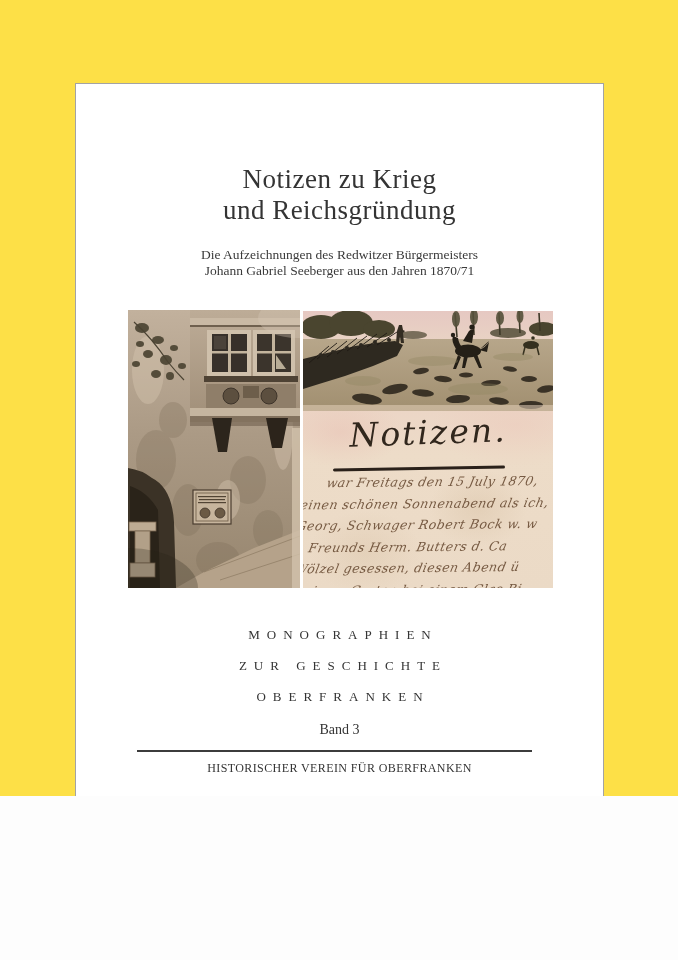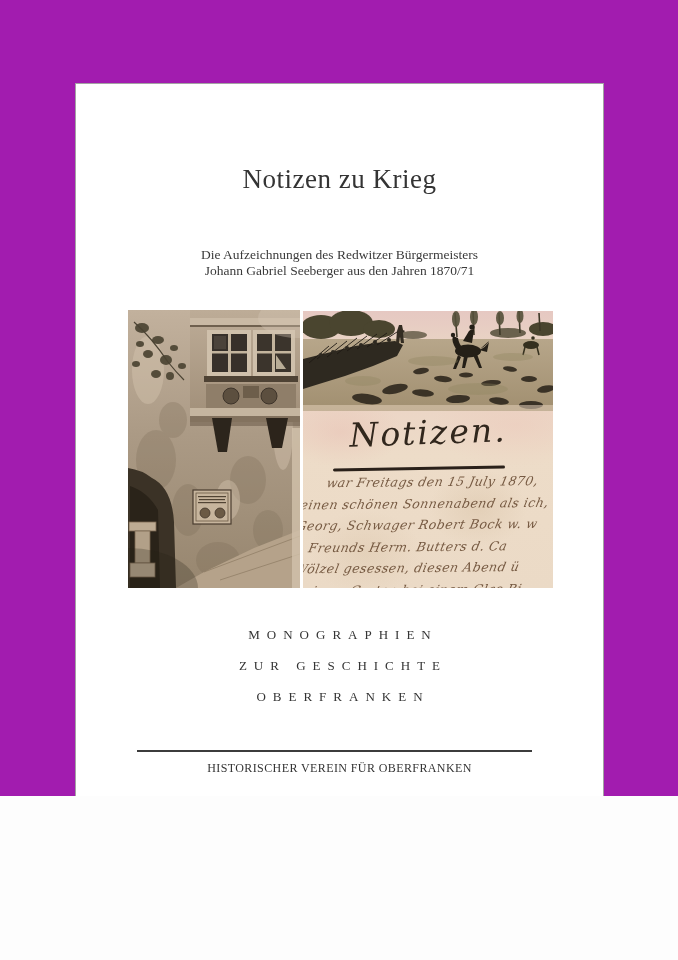--- a/index.html
+++ b/index.html
@@ -1,17 +1,17 @@
 <!DOCTYPE html>
 <html style="--page_border: #a3a3a3; --text: #343434; --manuscript_paper: #ecdbc7; --ink: #6d5038; --sky_pink: #e6c8c2; --sepia: #b3a28e;"><head>
 <meta charset="utf-8">
 <style>
   html,body{margin:0;padding:0;}
   body{width:678px;height:960px;background:#fdfdfd;font-family:"Liberation Serif","DejaVu Serif",serif;}
-  .canvas{position:relative;width:678px;height:796px;background:#a21caf;overflow:hidden;}
+  .canvas{position:relative;width:678px;height:796px;background:#fde047;overflow:hidden;}
   .page{position:absolute;left:75px;top:83px;width:527px;height:754px;background:#ffffff;
         border:1px solid var(--page_border,#a3a3a3);}
   .center-text{position:absolute;left:0;width:100%;text-align:center;color:var(--text,#343434);}
   .title{top:80px;font-size:27px;line-height:31px;letter-spacing:.5px;}
   .subtitle{top:163px;font-size:13.5px;line-height:15.5px;color:#3a3a3a;}
   .series{top:535px;font-size:13px;line-height:31px;letter-spacing:7px;}
   .series div{margin-right:-7px;}
   .volume{top:638px;font-size:14px;}
   .rule{position:absolute;top:666px;left:61px;width:395px;height:0;border-top:2px solid #3c3c3c;}
   .publisher{top:677px;font-size:12px;letter-spacing:.4px;}
@@ -44,20 +44,21 @@
   .hw-line:nth-child(6){margin-left:8px;}
 </style>
 </head>
 <body>
 
 <div class="canvas">
   <div class="page">
 
     <div class="center-text title">
       <div>Notizen zu Krieg</div>
+      <div>und Reichsgründung</div>
     </div>
 
     <div class="center-text subtitle">
       <div>Die Aufzeichnungen des Redwitzer Bürgermeisters</div>
       <div>Johann Gabriel Seeberger aus den Jahren 1870/71</div>
     </div>
 
     <div class="cover-image">
 
       <svg class="building" viewBox="0 0 172 278" preserveAspectRatio="none">
@@ -282,19 +283,20 @@
         </div>
       </div>
     </div>
 
     <div class="center-text series">
       <div>MONOGRAPHIEN</div>
       <div>ZUR GESCHICHTE</div>
       <div>OBERFRANKEN</div>
     </div>
 
+    <div class="center-text volume">Band 3</div>
 
     <div class="rule"></div>
 
     <div class="center-text publisher">HISTORISCHER VEREIN FÜR OBERFRANKEN</div>
 
   </div>
 </div>
 
 </body></html>

